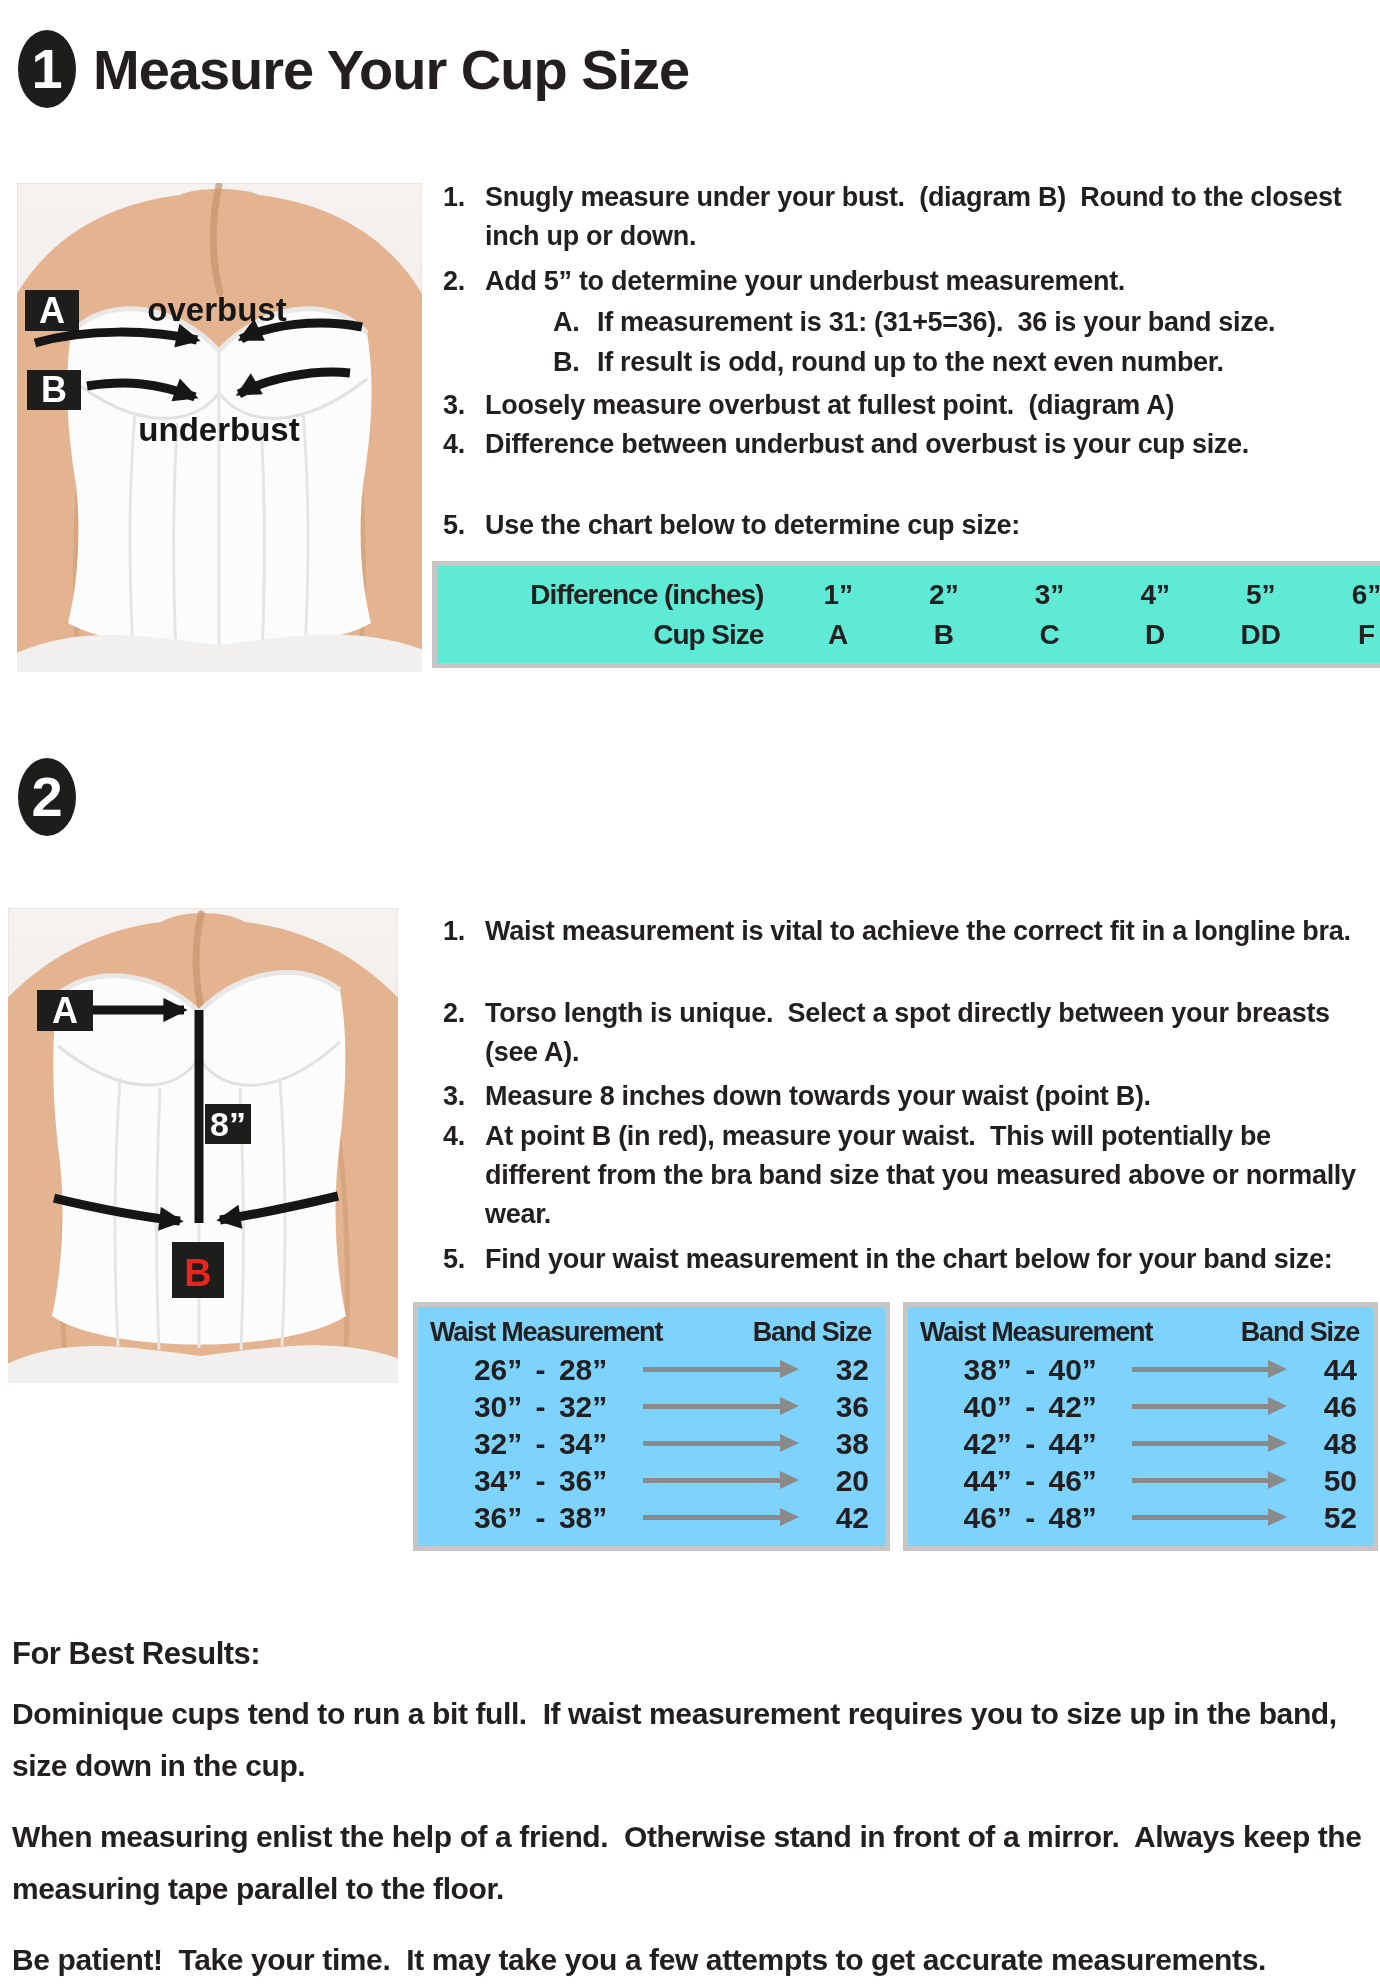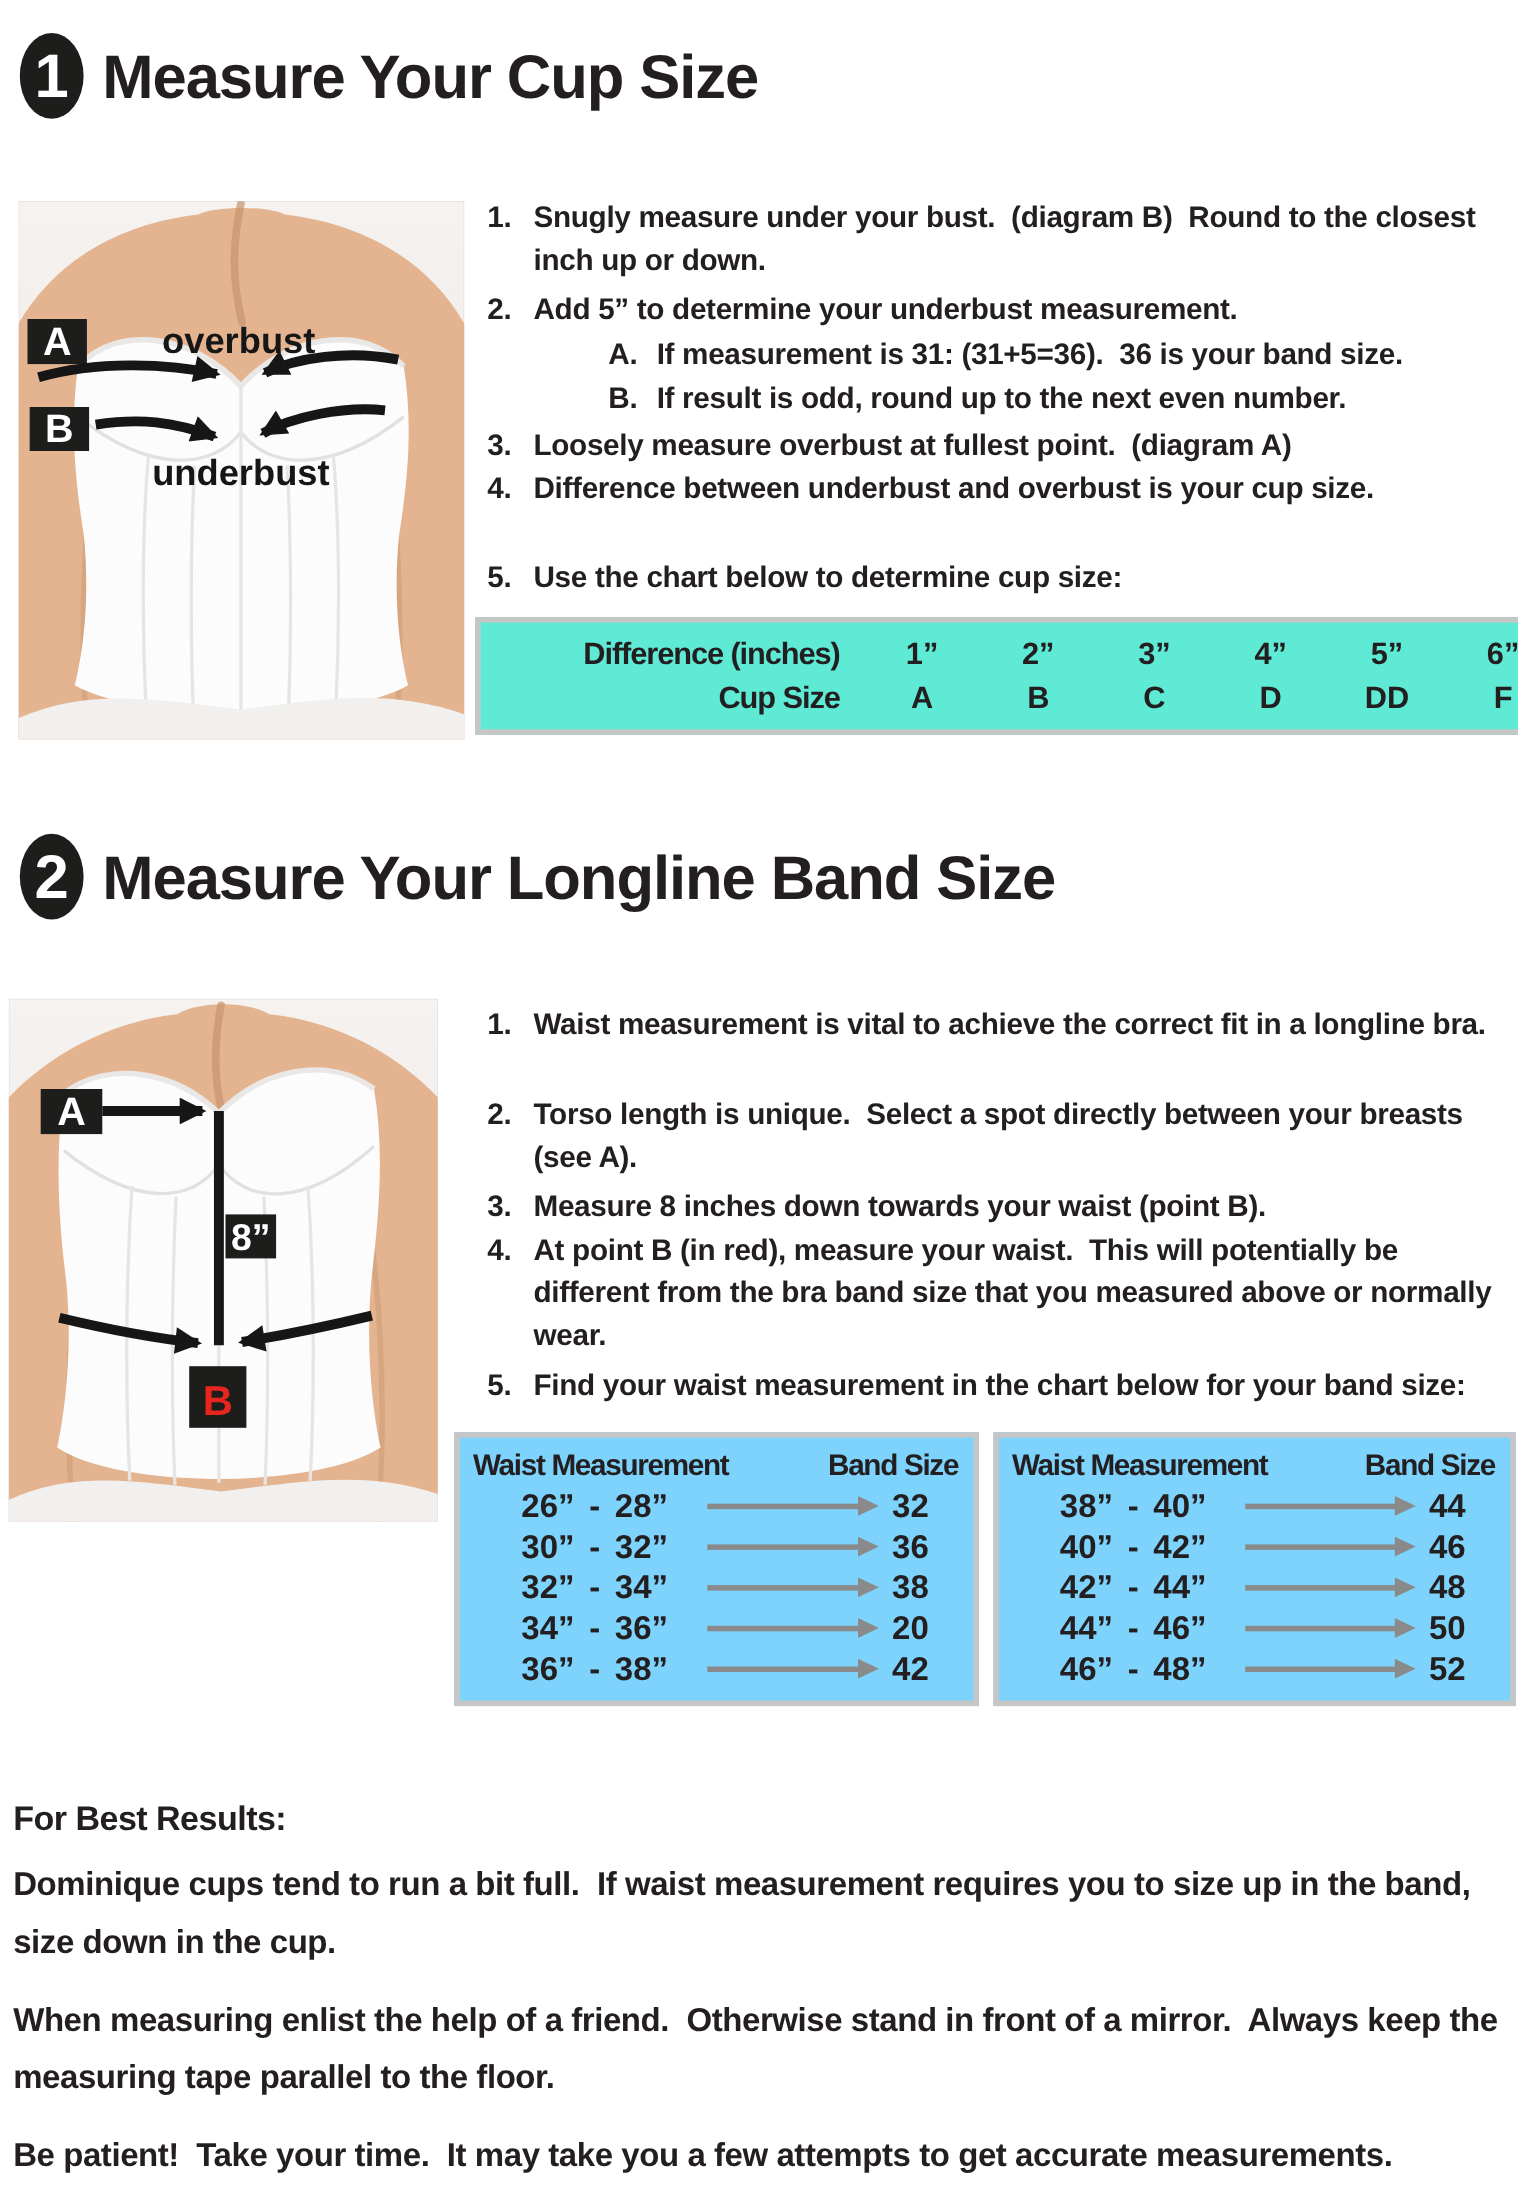--- a/index.html
+++ b/index.html
@@ -67,21 +67,21 @@
   #band-table-1{left:413px;width:477px;}
   #band-table-2{left:903px;width:475px;}
   .bt-head{display:flex;justify-content:space-between;padding:4px 14px 3px 12px;font-size:27px;letter-spacing:-1.2px;}
   .bt-row{display:flex;align-items:center;height:37px;padding:0 16px 0 30px;font-size:30px;}
   .bt-range{width:44%;text-align:center;white-space:pre;word-spacing:5px;}
   .bt-arrow{flex:1;position:relative;height:5px;background:#8a8a8a;margin:0 30px 0 10px;}
   .bt-arrow::after{
     content:"";position:absolute;right:-18px;top:-7px;
     border-left:19px solid #8a8a8a;border-top:9.5px solid transparent;border-bottom:9.5px solid transparent;
   }
-  .bt-band{width:58px;text-align:left;}
+  .bt-band{width:58px;text-align:right;}
 
   
   #footer{position:absolute;left:12px;top:1636px;width:1352px;}
   .f-title{font-size:31px;letter-spacing:-0.5px;}
   .f-p{margin:16px 0 0 0;font-size:30px;line-height:52px;letter-spacing:-0.4px;white-space:pre-wrap;}
   .f-p + .f-p{margin-top:19px;}
 </style>
 </head>
 <body>
 
@@ -178,21 +178,20 @@
     <div class="ct-cell">C</div>
     <div class="ct-cell">D</div>
     <div class="ct-cell">DD</div>
     <div class="ct-cell">F</div>
     <div class="ct-cell">G</div>
   </div>
 </div>
 
 <div class="heading" id="heading2">
   <div class="num-circle">2</div>
-  <div class="heading-title">Measure Your Longline Band Size</div>
 </div>
 
 <div class="photo" id="photo2">
   <svg viewBox="0 0 390 475">
     <defs>
       <linearGradient id="pbg2" x1="0" y1="0" x2="0" y2="1">
         <stop offset="0" stop-color="#f5f2f0"></stop>
           <stop offset="1" stop-color="#e8e4e1"></stop>
       </linearGradient>
       <marker id="mb2" viewBox="0 0 10 10" refX="8.5" refY="5" markerWidth="3" markerHeight="2.7" orient="auto-start-reverse">

